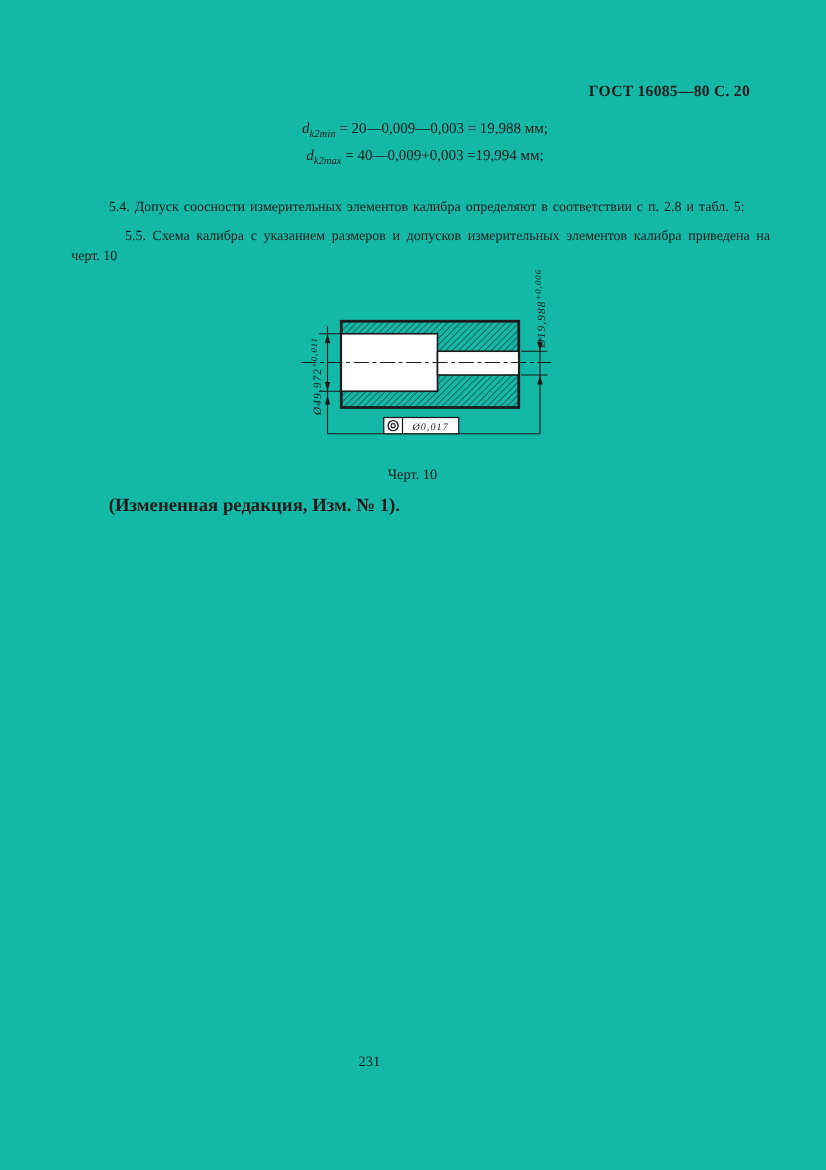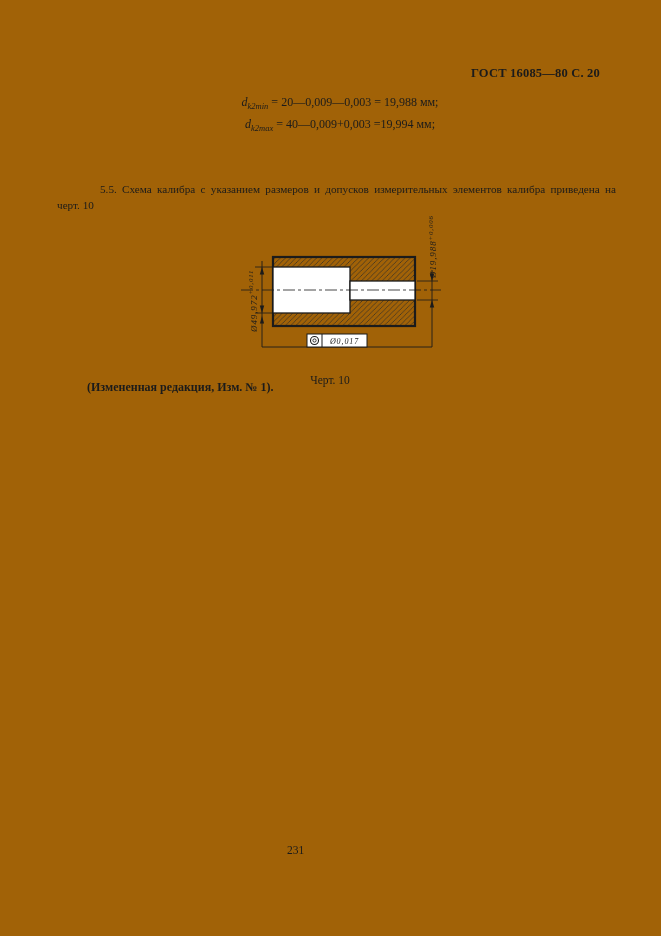--- a/index.html
+++ b/index.html
@@ -1,17 +1,17 @@
 <!DOCTYPE html>
 <html><head>
 <meta charset="utf-8">
 <style>
   html,body { margin:0; padding:0; background:#ffffff; }
   .page {
-    position:relative; width:661px; height:936px; background:#a16207;
+    position:relative; width:661px; height:936px; background:#14b8a6;
     font-family:"Liberation Serif", serif; color:#1b1b1b; overflow:hidden;
   }
   .header {
     position:absolute; top:66px; right:61px;
     font-weight:bold; font-size:12.5px; letter-spacing:0.2px;
   }
   .formula-block {
     position:absolute; top:93px; left:57px; width:566px;
     text-align:center; font-size:12px; line-height:18px;
   }
@@ -33,41 +33,42 @@
   }
   .p55-line2 {
     position:absolute; top:199px; left:57px; font-size:11.2px;
   }
   .figure-svg { position:absolute; left:225px; top:204px; }
   .caption {
     position:absolute; top:374px; left:57px; width:546px;
     text-align:center; font-size:11.5px;
   }
   .note {
-    position:absolute; top:380px; left:57px; width:546px;
-    font-weight:bold; font-size:12px; text-indent:30px;
+    position:absolute; top:397px; left:57px; width:546px;
+    font-weight:bold; font-size:15px; text-indent:30px;
   }
   .pageno {
     position:absolute; top:844px; left:0; width:591px;
     text-align:center; font-size:11.5px;
   }
   .dim-text { font-style:italic; letter-spacing:0.9px; }
 </style>
 </head>
 <body>
 
 <div class="page">
 
   <div class="header">ГОСТ 16085—80 С. 20</div>
 
   <div class="formula-block">
     <div class="fline"><i>d</i><sub>k2min</sub><span> = 20—0,009—0,003 = 19,988 мм;</span></div>
     <div class="fline"><i>d</i><sub>k2max</sub><span> = 40—0,009+0,003 =19,994 мм;</span></div>
   </div>
 
+  <p class="p54">5.4. Допуск соосности измерительных элементов калибра определяют в соответствии с п. 2.8 и табл. 5:</p>
 
 
   <div class="p55-line1">5.5. Схема калибра с указанием размеров и допусков измерительных элементов калибра приведена на</div>
   <div class="p55-line2">черт. 10</div>
 
   <svg class="figure-svg" width="250" height="168" viewBox="0 0 250 168">
     <defs>
       <pattern id="hatch" width="5.2" height="5.2" patternUnits="userSpaceOnUse">
         <path d="M0,5.2 L5.2,0" stroke="#2a2a2a" stroke-width="0.65"></path>
       </pattern>

